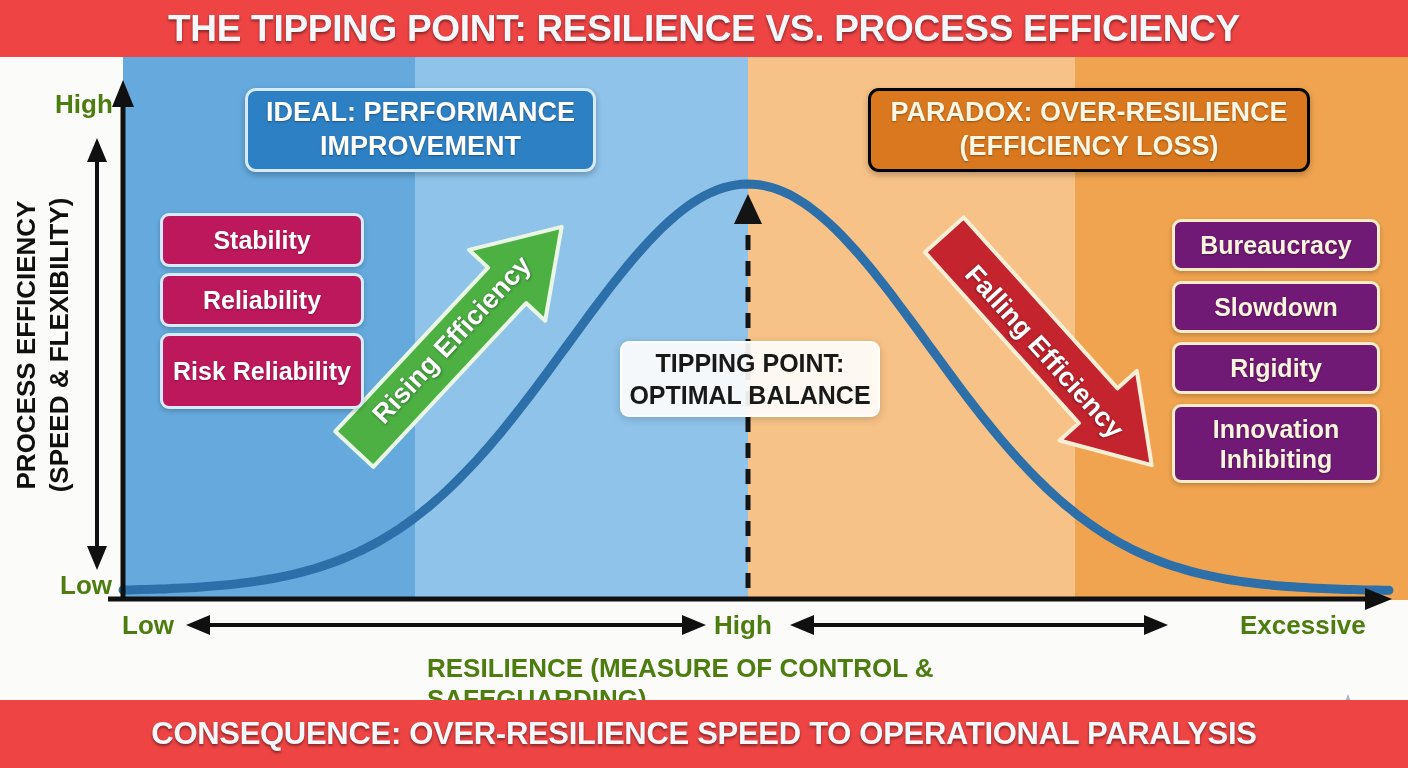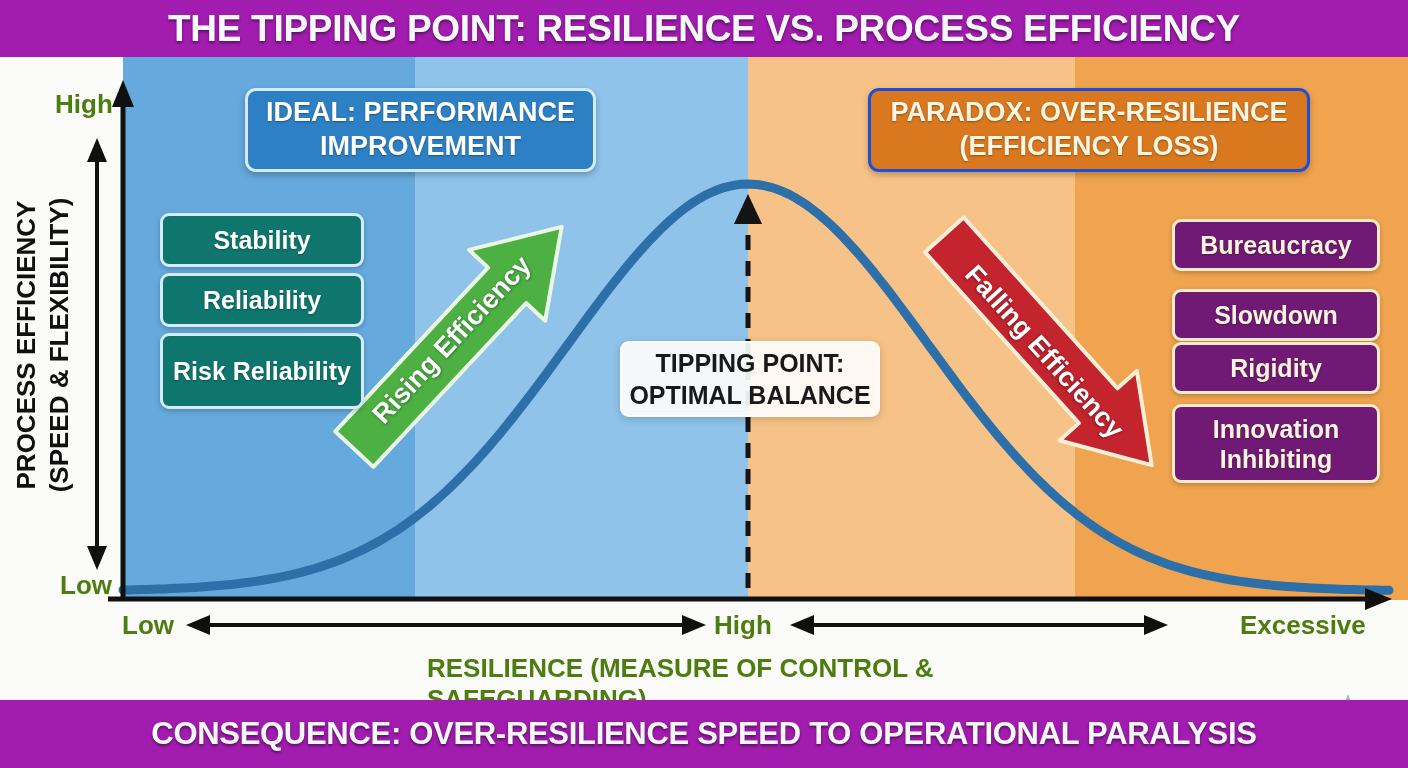--- a/index.html
+++ b/index.html
@@ -5,47 +5,47 @@
   html,body{margin:0;padding:0;}
   body{
     width:1408px;height:768px;position:relative;overflow:hidden;
     background:#fbfbfa;
     font-family:"Liberation Sans","DejaVu Sans",sans-serif;
     -webkit-font-smoothing:antialiased;
   }
   .abs{position:absolute;}
   
   .bar{
-    left:0;width:1408px;background:#a21caf;color:#f5f8fb;
+    left:0;width:1408px;background:#ef4444;color:#f5f8fb;
     display:flex;align-items:center;justify-content:center;
     font-weight:bold;letter-spacing:-.3px;
     text-shadow:0 2px 3px rgba(0,0,0,.45);
   }
   #header{top:0;height:57px;font-size:37px;}
   #footer{top:700px;height:68px;font-size:31px;}
   
   #plot{left:123px;top:57px;width:1285px;height:543px;display:flex;}
   .band{height:100%;}
   
   .zonebox{
     border-radius:11px;display:flex;align-items:center;justify-content:center;
     text-align:center;font-weight:bold;font-size:27px;line-height:1.25;
     white-space:pre-line;color:#fff;
     box-shadow:0 3px 6px rgba(0,0,0,.25);
     text-shadow:0 1px 2px rgba(0,0,0,.35);
   }
   .bluebox{background:#2e80c4;border:3px solid #d6ebf9;}
-  .orangebox{background:#d9781f;border:3px solid #1d4ed8;color:#fdf6e3;}
+  .orangebox{background:#d9781f;border:3px solid #000000;color:#fdf6e3;}
   
   .chip{
     border-radius:9px;display:flex;align-items:center;justify-content:center;
     text-align:center;font-weight:bold;font-size:25px;line-height:1.2;
     box-shadow:0 2px 5px rgba(0,0,0,.22);text-shadow:0 1px 2px rgba(0,0,0,.3);
   }
-  .chip.blue{background:#0f766e;border:3px solid #d6ebf9;color:#fff;left:160px;width:198px;}
+  .chip.blue{background:#be185d;border:3px solid #d6ebf9;color:#fff;left:160px;width:198px;}
   .chip.orange{background:#701a75;border:3px solid #f6ecca;color:#fdf4dd;left:1172px;width:202px;}
   
   #tipping{
     left:620px;top:341px;width:256px;height:72px;border-radius:9px;
     background:rgba(253,253,251,.92);border:2px solid rgba(255,255,255,.8);
     display:flex;align-items:center;justify-content:center;text-align:center;
     font-weight:bold;font-size:25px;line-height:1.3;color:#191919;white-space:pre-line;
     box-shadow:0 2px 8px rgba(0,0,0,.18);
   }
   
@@ -116,21 +116,21 @@
 <div class="abs zonebox bluebox" style="left:245px;top:88px;width:345px;height:78px;">IDEAL: PERFORMANCE
 IMPROVEMENT</div>
 <div class="abs zonebox orangebox" style="left:868px;top:88px;width:436px;height:78px;">PARADOX: OVER-RESILIENCE
 (EFFICIENCY LOSS)</div>
 
 <div class="abs chip blue" style="top:213px;height:48px;">Stability</div>
 <div class="abs chip blue" style="top:273px;height:48px;">Reliability</div>
 <div class="abs chip blue" style="top:333px;height:70px;">Risk Reliability</div>
 
 <div class="abs chip orange" style="top:219px;height:46px;">Bureaucracy</div>
-<div class="abs chip orange" style="top:281px;height:46px;margin-top:8px;">Slowdown</div>
+<div class="abs chip orange" style="top:281px;height:46px;">Slowdown</div>
 <div class="abs chip orange" style="top:342px;height:46px;">Rigidity</div>
 <div class="abs chip orange" style="top:404px;height:73px;">Innovation Inhibiting</div>
 
 <div id="tipping" class="abs">TIPPING POINT:
 OPTIMAL BALANCE</div>
 
 <div id="rising" class="abs arrow-label">Rising Efficiency</div>
 <div id="falling" class="abs arrow-label">Falling Efficiency</div>
 
 <div class="abs axis-t" style="left:55px;top:89px;">High</div>

